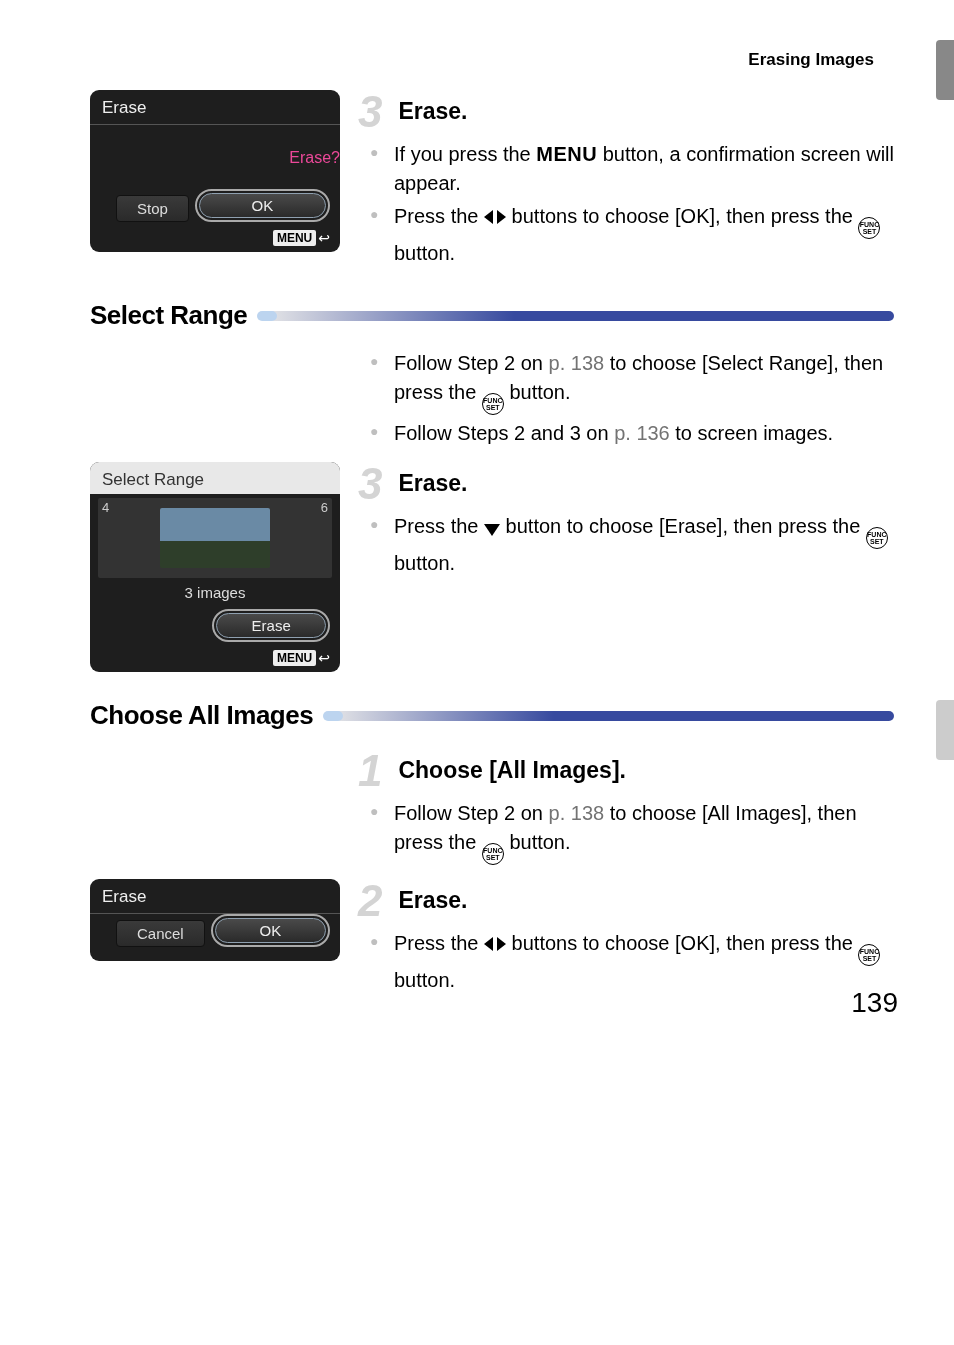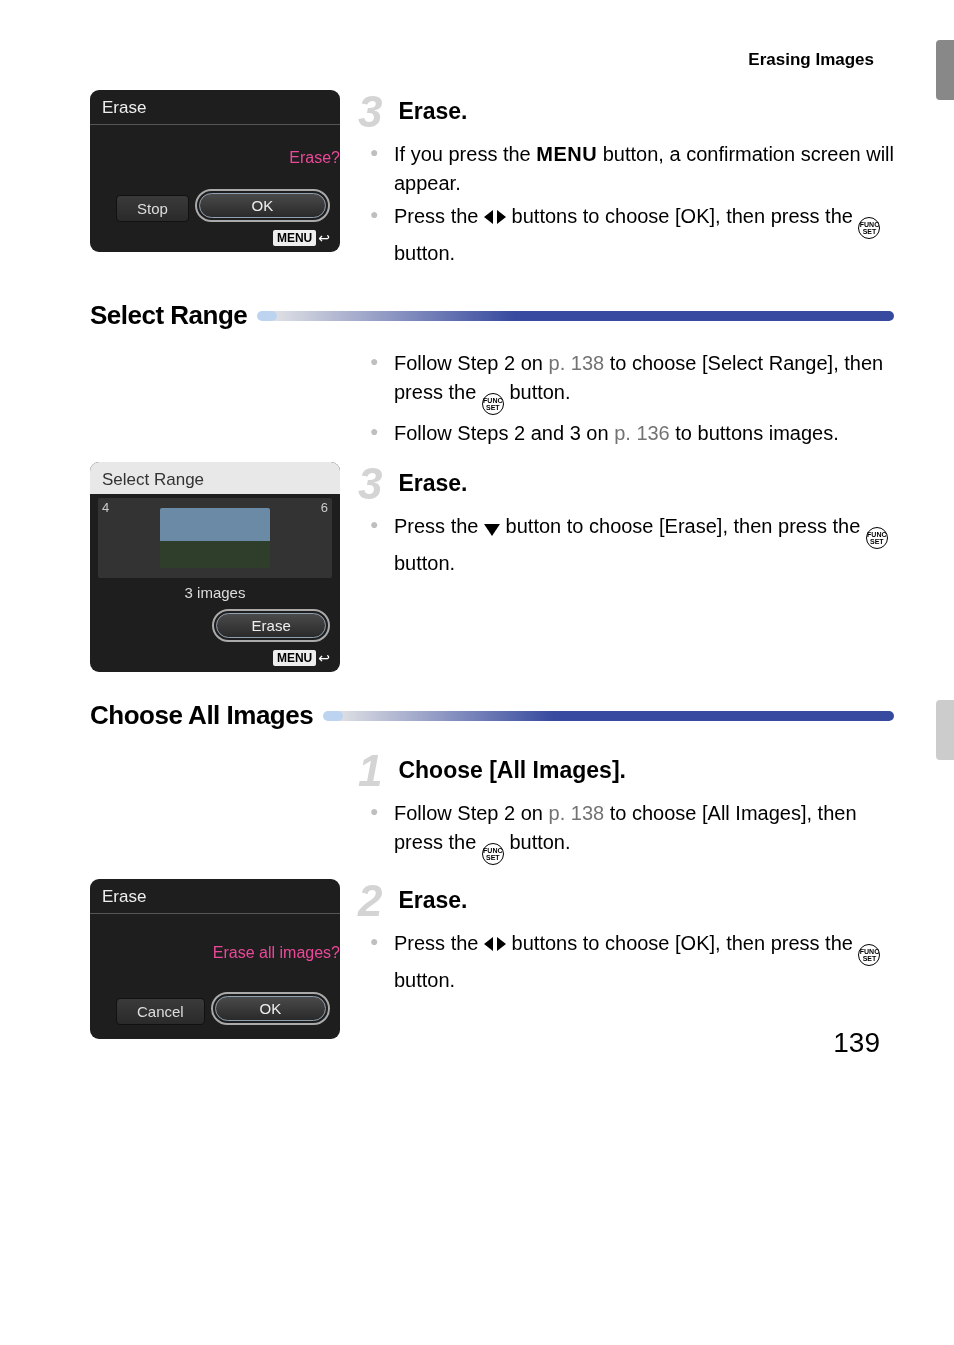--- a/index.html
+++ b/index.html
@@ -161,21 +161,21 @@
     position:absolute;
     left:-4px; top:0;
     width:20px; height:10px;
     border-radius:5px;
     background:#bcd4ef;
   }
   .link { color: #737373; }
   .pagenum {
     position:absolute;
     bottom: 30px;
-    right: 74px;
+    right: 56px;
     font-size: 28px;
   }
   .menu-word {
     font-family: Arial, sans-serif;
     font-weight: 700;
     letter-spacing: 0.5px;
   }
   .preview-area{
     background:#333;height:80px;margin:4px 8px 2px 8px;border-radius:2px;
     display:flex;align-items:flex-start;justify-content:space-between;
@@ -258,21 +258,21 @@
         <li>
           <span>Follow Step 2 on </span><span class="link">p. 138</span><span> to choose [Select Range], then press the </span><span class="funcset">
               <span>FUNC</span>
               <span>SET</span>
             </span><span> button.</span>
         </li>
       </ul>
 
       <ul class="bullet-list">
         <li>
-          <span>Follow Steps 2 and 3 on </span><span class="link">p. 136</span><span> to buttons images.</span>
+          <span>Follow Steps 2 and 3 on </span><span class="link">p. 136</span><span> to screen images.</span>
         </li>
       </ul>
     </div>
   </div>
 
   <div class="row">
     <div class="col-left">
       <div class="lcd">
         <div class="title" style="color:#333;background:#e8e8e8">Select Range</div>
         <div class="preview-area">
@@ -333,21 +333,20 @@
         </li>
       </ul>
     </div>
   </div>
 
   <div class="row">
     <div class="col-left">
       <div class="lcd">
         <div class="title">Erase</div>
         <div class="divider"></div>
-        <div class="center-text" style="padding:30px 0">Erase all images?</div>
         <div class="btnrow" style="padding-bottom:14px">
           <div class="greybtn">Cancel</div>
           <div class="pillwrap">
             <div class="pill">OK</div>
           </div>
         </div>
       </div>
     </div>
     <div class="col-right">
       <div class="step-head">

